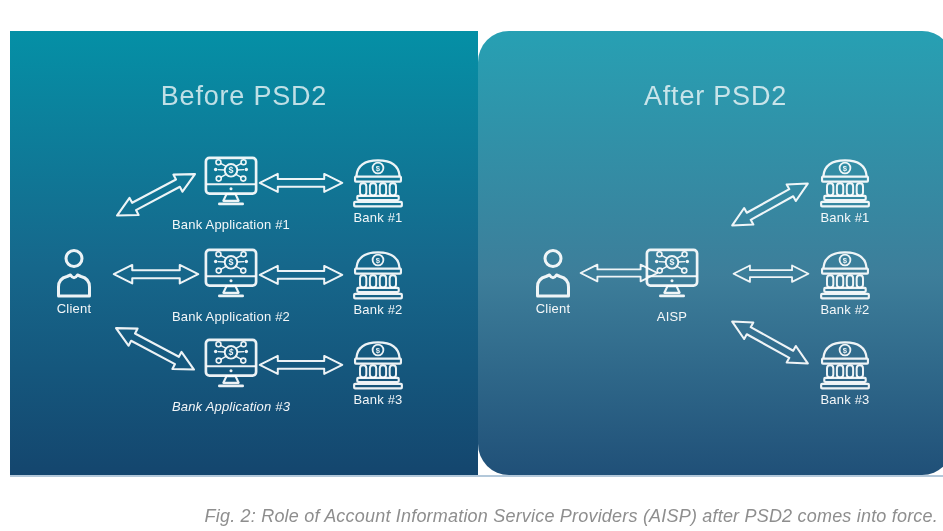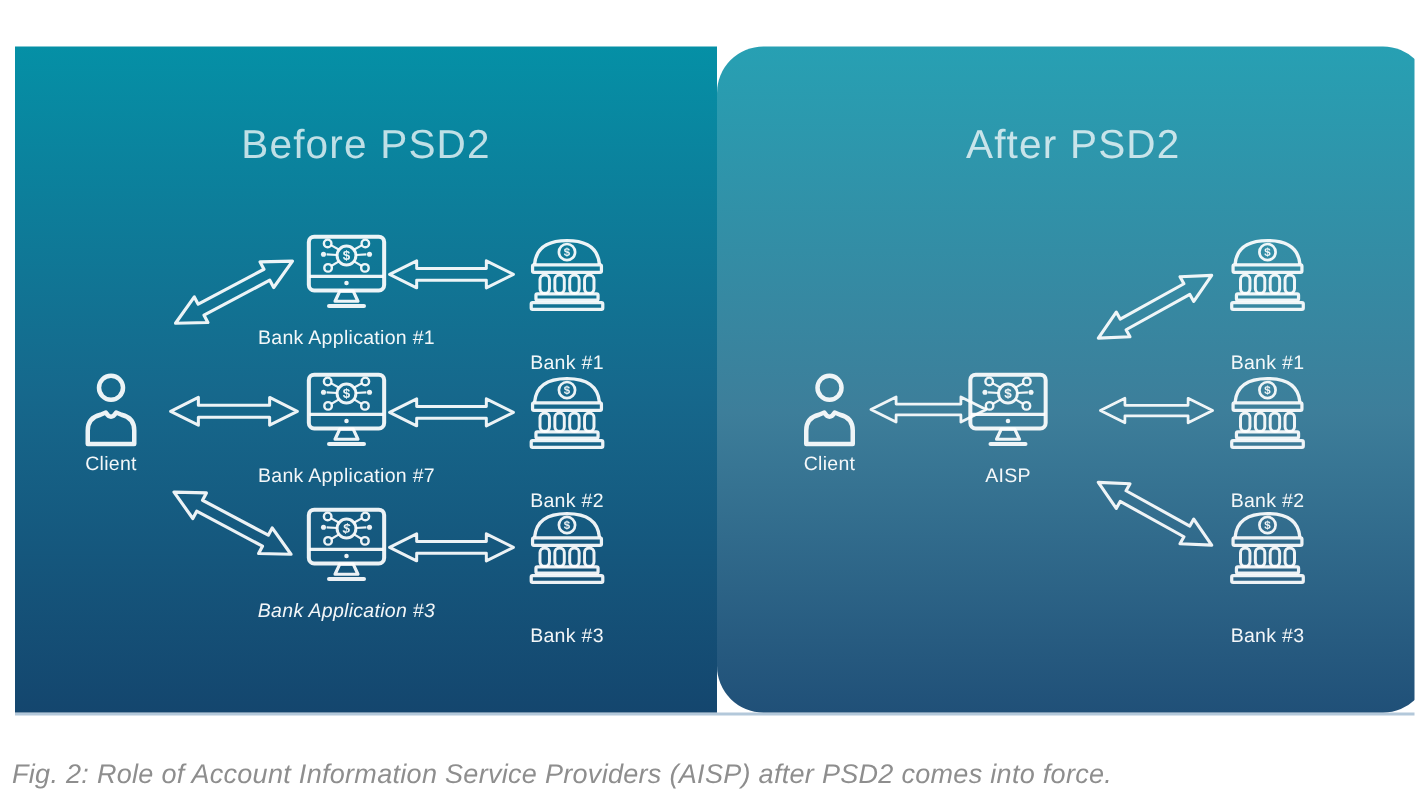--- a/index.html
+++ b/index.html
@@ -13,27 +13,27 @@
   .panel-right{left:468px;width:475px;background:linear-gradient(180deg,#27a0b3 0%,#3d7e9a 55%,#205078 100%);border-radius:31px;}
   .panel-title{
     position:absolute;top:50px;width:100%;text-align:center;
     font-size:27px;font-weight:400;letter-spacing:0.8px;color:rgba(255,255,255,0.74);
   }
   .node{position:absolute;width:160px;display:flex;flex-direction:column;align-items:center;justify-content:space-between;}
   .node .label{
     color:rgba(255,255,255,0.95);font-size:13px;letter-spacing:0.2px;text-align:center;white-space:nowrap;
   }
   .node-monitor .label{margin-top:9px;}
-  .node-bank .label{margin-top:25px;}
+  .node-bank .label{margin-top:1px;}
   .node-client .label{margin-top:3px;}
   .arrow{position:absolute;}
   .icon-stroke{stroke:rgba(255,255,255,0.92);fill:none;}
   .caption{
     position:absolute;left:8px;top:504px;width:930px;
-    font-size:18px;font-style:italic;color:#8e8e8e;letter-spacing:0.2px;line-height:24px;
+    font-size:18px;font-style:italic;color:#8e8e8e;letter-spacing:0.2px;line-height:24px;text-align:right;
   }
 </style>
 </head>
 <body>
 
 <svg width="0" height="0" style="position:absolute" aria-hidden="true">
   <defs>
     <symbol id="sym-arrow" viewBox="0 0 100 30">
       <polygon class="icon-stroke" stroke-width="2.3" stroke-linejoin="round" points="2,15 23,4.5 23,10.5 77,10.5 77,4.5 98,15 77,25.5 77,19.5 23,19.5 23,25.5"></polygon>
     </symbol>
@@ -100,21 +100,21 @@
 <div class="node node-monitor" style="left:151px;top:156px;">
   <svg width="56" height="52" viewBox="0 0 62 58">
       <use href="#sym-monitor"></use>
     </svg>
   <div class="label">Bank Application #1</div>
 </div>
 <div class="node node-monitor" style="left:151px;top:248px;">
   <svg width="56" height="52" viewBox="0 0 62 58">
       <use href="#sym-monitor"></use>
     </svg>
-  <div class="label">Bank Application #7</div>
+  <div class="label">Bank Application #2</div>
 </div>
 <div class="node node-monitor" style="left:151px;top:338px;font-style:italic;">
   <svg width="56" height="52" viewBox="0 0 62 58">
       <use href="#sym-monitor"></use>
     </svg>
   <div class="label">Bank Application #3</div>
 </div>
 
 <div class="node node-bank" style="left:298px;top:155px;">
   <svg width="56" height="54" viewBox="0 0 62 60">

